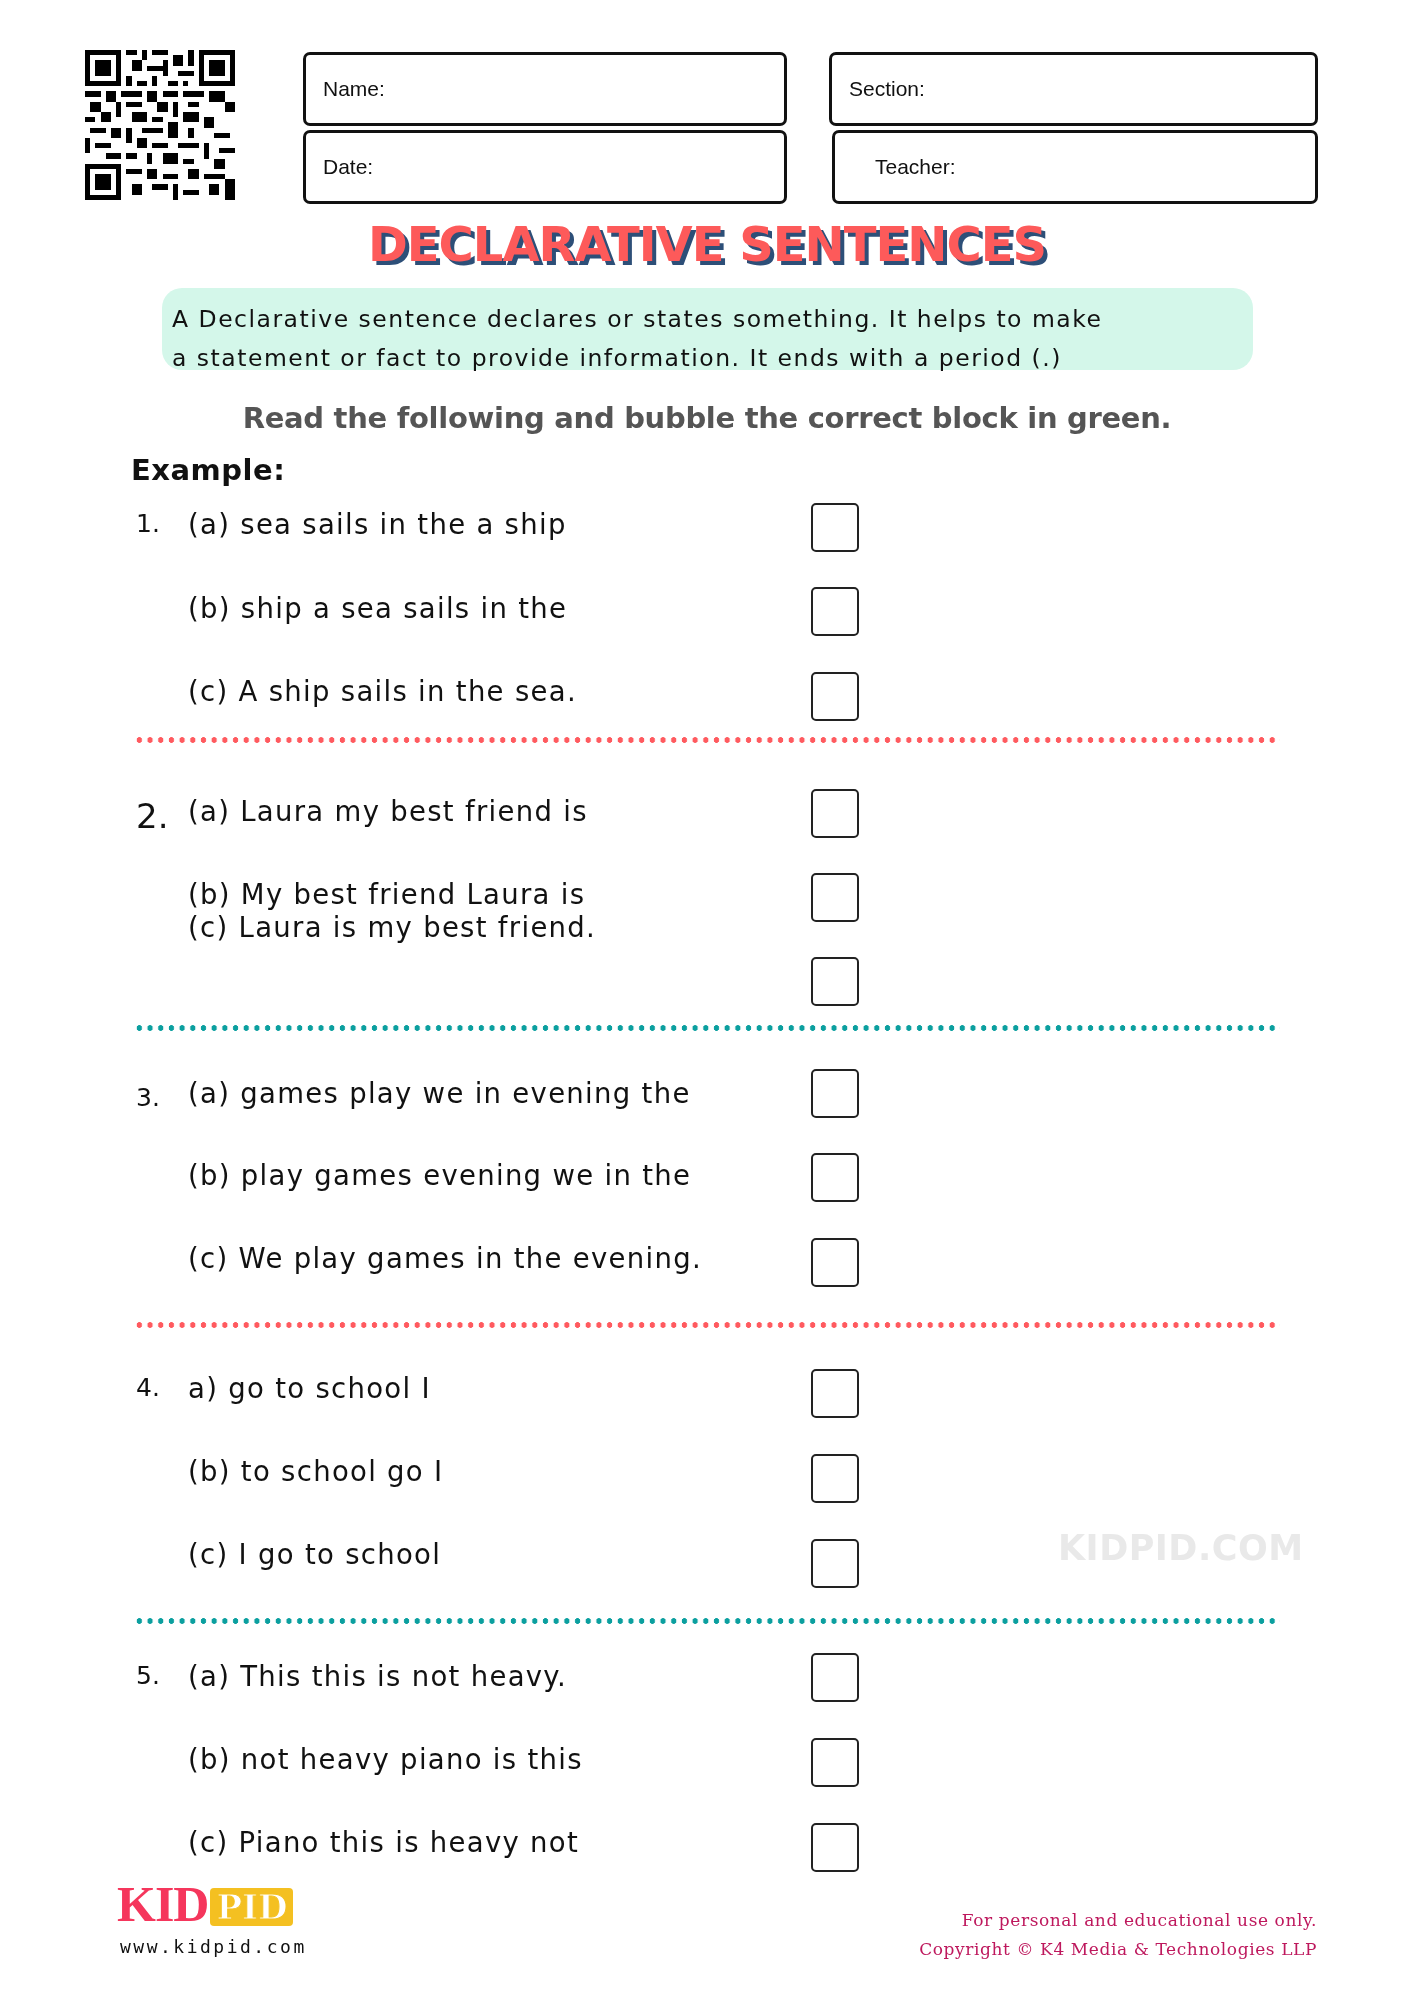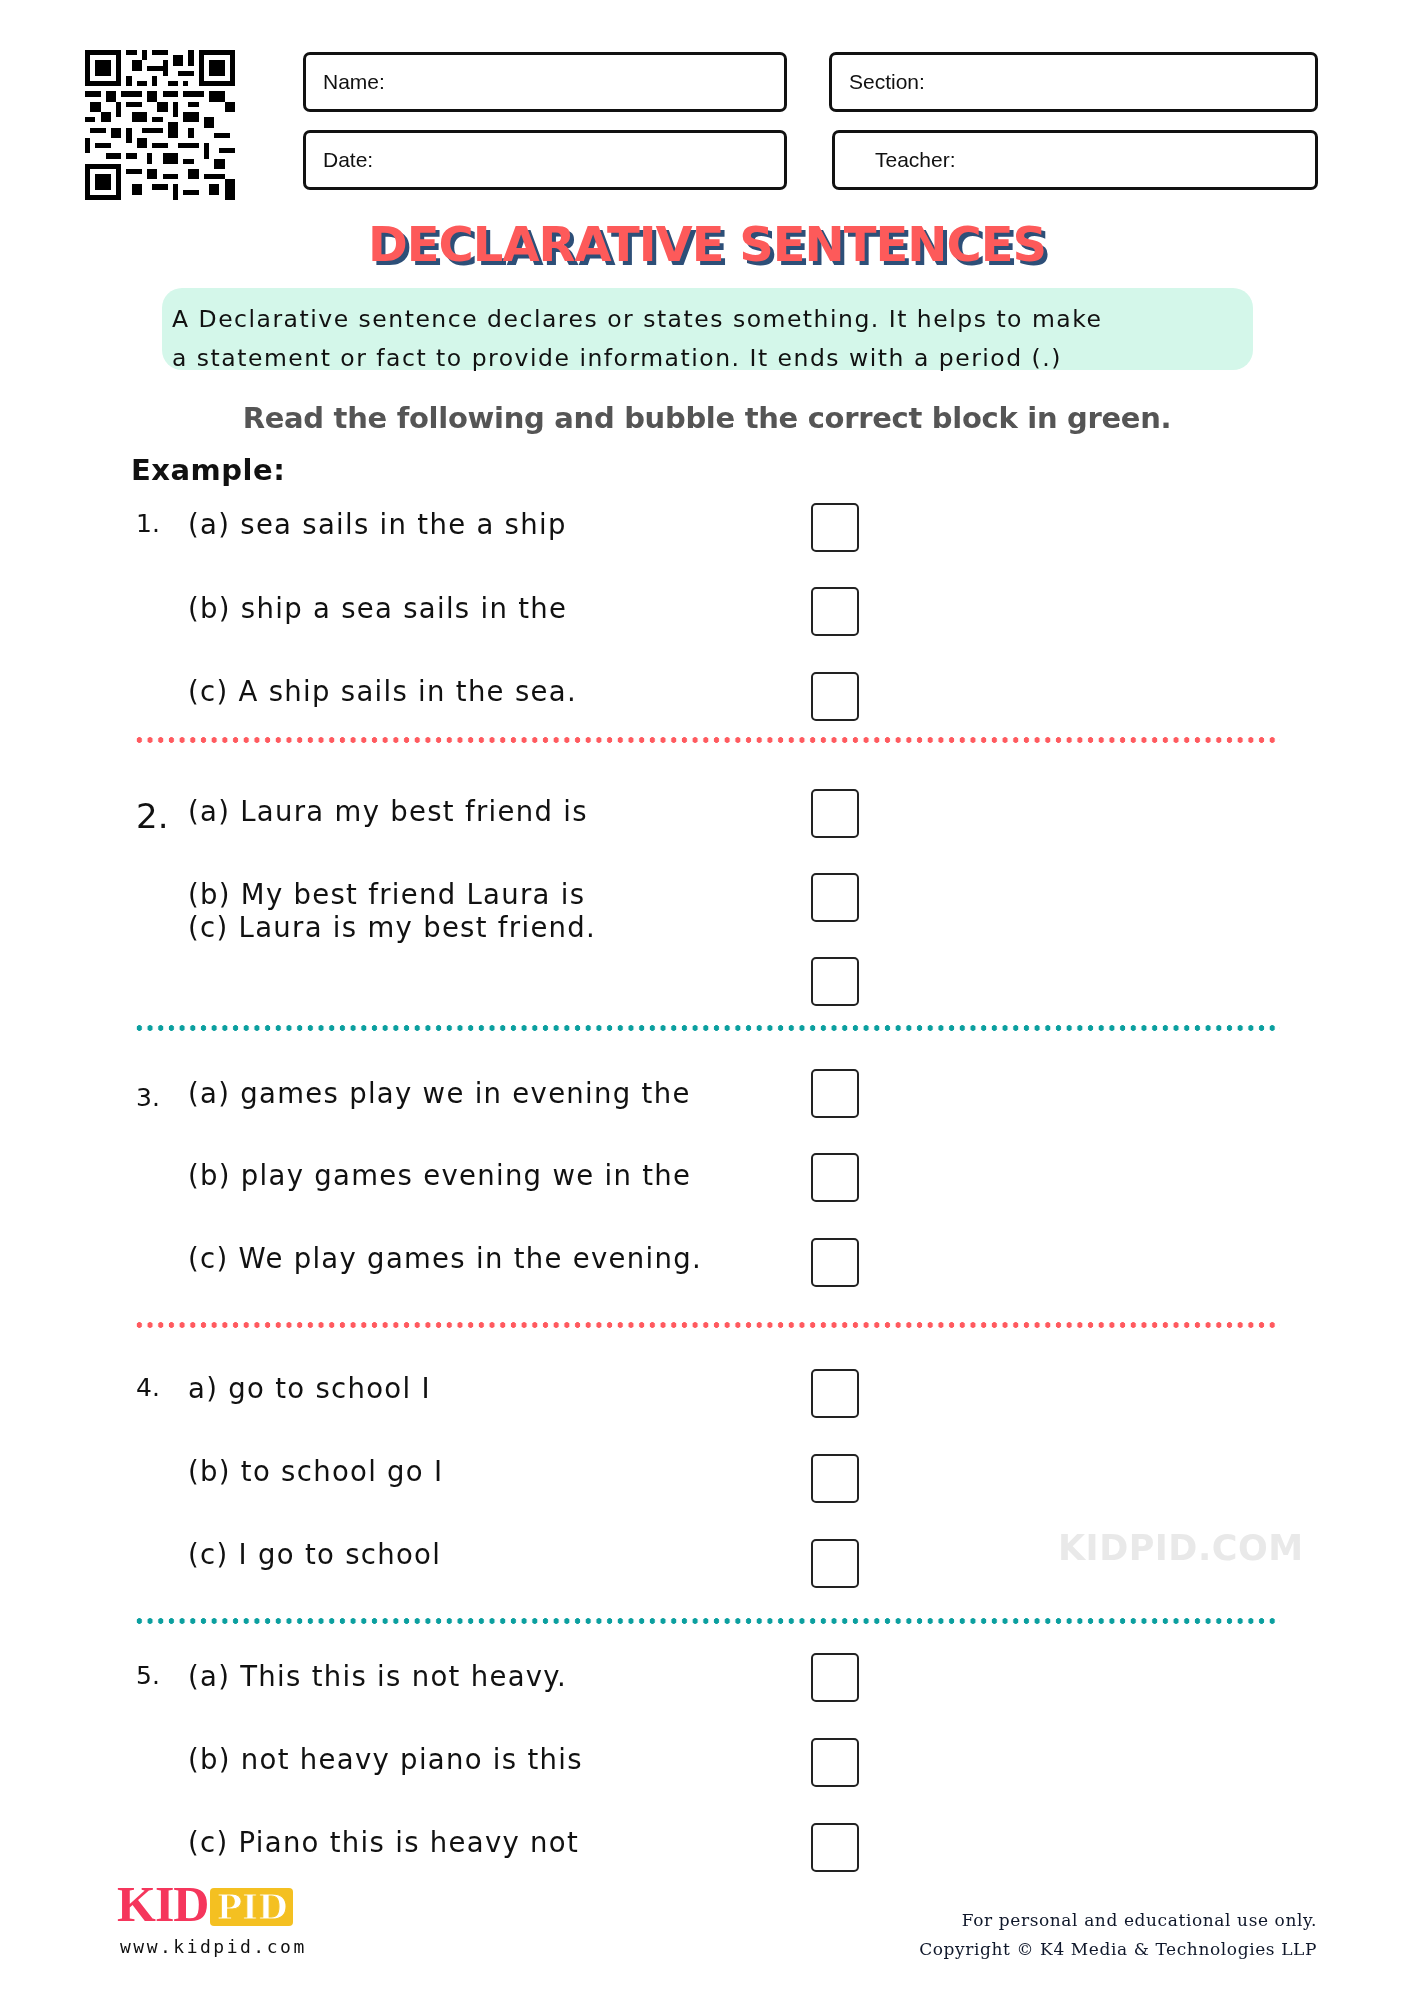--- a/index.html
+++ b/index.html
@@ -6,21 +6,21 @@
   html, body { width: 1414px; height: 2000px; background: #ffffff; overflow: hidden; }
   body { position: relative; font-family: "DejaVu Sans", sans-serif; color: #111; }
 
   .abs { position: absolute; }
 
   
   .qr { left: 85px; top: 50px; width: 150px; height: 150px; }
   .qr svg { width: 150px; height: 150px; display: block; }
 
   
-  .field { border: 3px solid #111; border-radius: 7px; height: 60px; display: flex; align-items: center; padding-left: 17px; background: #fff; }
+  .field { border: 3px solid #111; border-radius: 7px; height: 74px; display: flex; align-items: center; padding-left: 17px; background: #fff; }
   .field span { font-family: "Liberation Sans", sans-serif; font-size: 21px; color: #111; }
   .f-name { left: 303px; top: 52px; width: 484px; }
   .f-date { left: 303px; top: 130px; width: 484px; }
   .f-section { left: 829px; top: 52px; width: 489px; }
   .f-teacher { left: 832px; top: 130px; width: 486px; padding-left: 40px; }
 
   
   .title { left: 0; width: 1414px; top: 204px; text-align: center; font-family: "DejaVu Sans", sans-serif; font-weight: bold; font-size: 48px; letter-spacing: -1px; color: #fd5a5a; text-shadow: 4px 4px 0 #2d4f78; line-height: 80px; }
 
   
@@ -43,21 +43,21 @@
   .dots.teal { background-image: radial-gradient(circle, #0b9f9f 2.6px, transparent 3px); background-size: 10.7px 6px; background-repeat: repeat-x; }
 
   .watermark { left: 1058px; top: 1528px; font-family: "DejaVu Sans", sans-serif; font-weight: bold; font-size: 35px; color: #e9e9e9; letter-spacing: 0.5px; line-height: 40px; }
 
   
   .logo { left: 117px; top: 1870px; height: 60px; display: flex; align-items: flex-end; }
   .logo .kid { font-family: Liberation Serif, serif; font-weight: bold; font-size: 50px; color: #f5365c; line-height: 52px; letter-spacing: -1px; }
   .logo .pid { margin-left: 2px; background: #f4c021; color: #fff; font-family: "DejaVu Serif", serif; font-weight: bold; font-size: 34px; line-height: 38px; padding: 0 6px; border-radius: 4px; margin-bottom: 4px; text-align: right; -webkit-text-stroke: 1px #f4c021; }
   .url { left: 120px; top: 1936px; font-family: "DejaVu Sans Mono", monospace; font-size: 18px; letter-spacing: 2.5px; color: #111; line-height: 22px; }
 
-  .footer { right: 97px; top: 1906px; text-align: right; font-family: "DejaVu Serif", serif; font-size: 17px; color: #0f172a; line-height: 29px; letter-spacing: 0.6px; }
+  .footer { right: 97px; top: 1906px; text-align: right; font-family: "DejaVu Serif", serif; font-size: 17px; color: #be185d; line-height: 29px; letter-spacing: 0.6px; }
 </style>
 </head>
 <body>
 
 <div class="abs qr">
   <svg viewBox="0 0 29 29" shape-rendering="crispEdges">
     <rect width="29" height="29" fill="#fff"></rect>
     <g fill="#000">
       <rect x="0" y="0" width="7" height="7"></rect>
         <rect x="1" y="1" width="5" height="5" fill="#fff"></rect>

